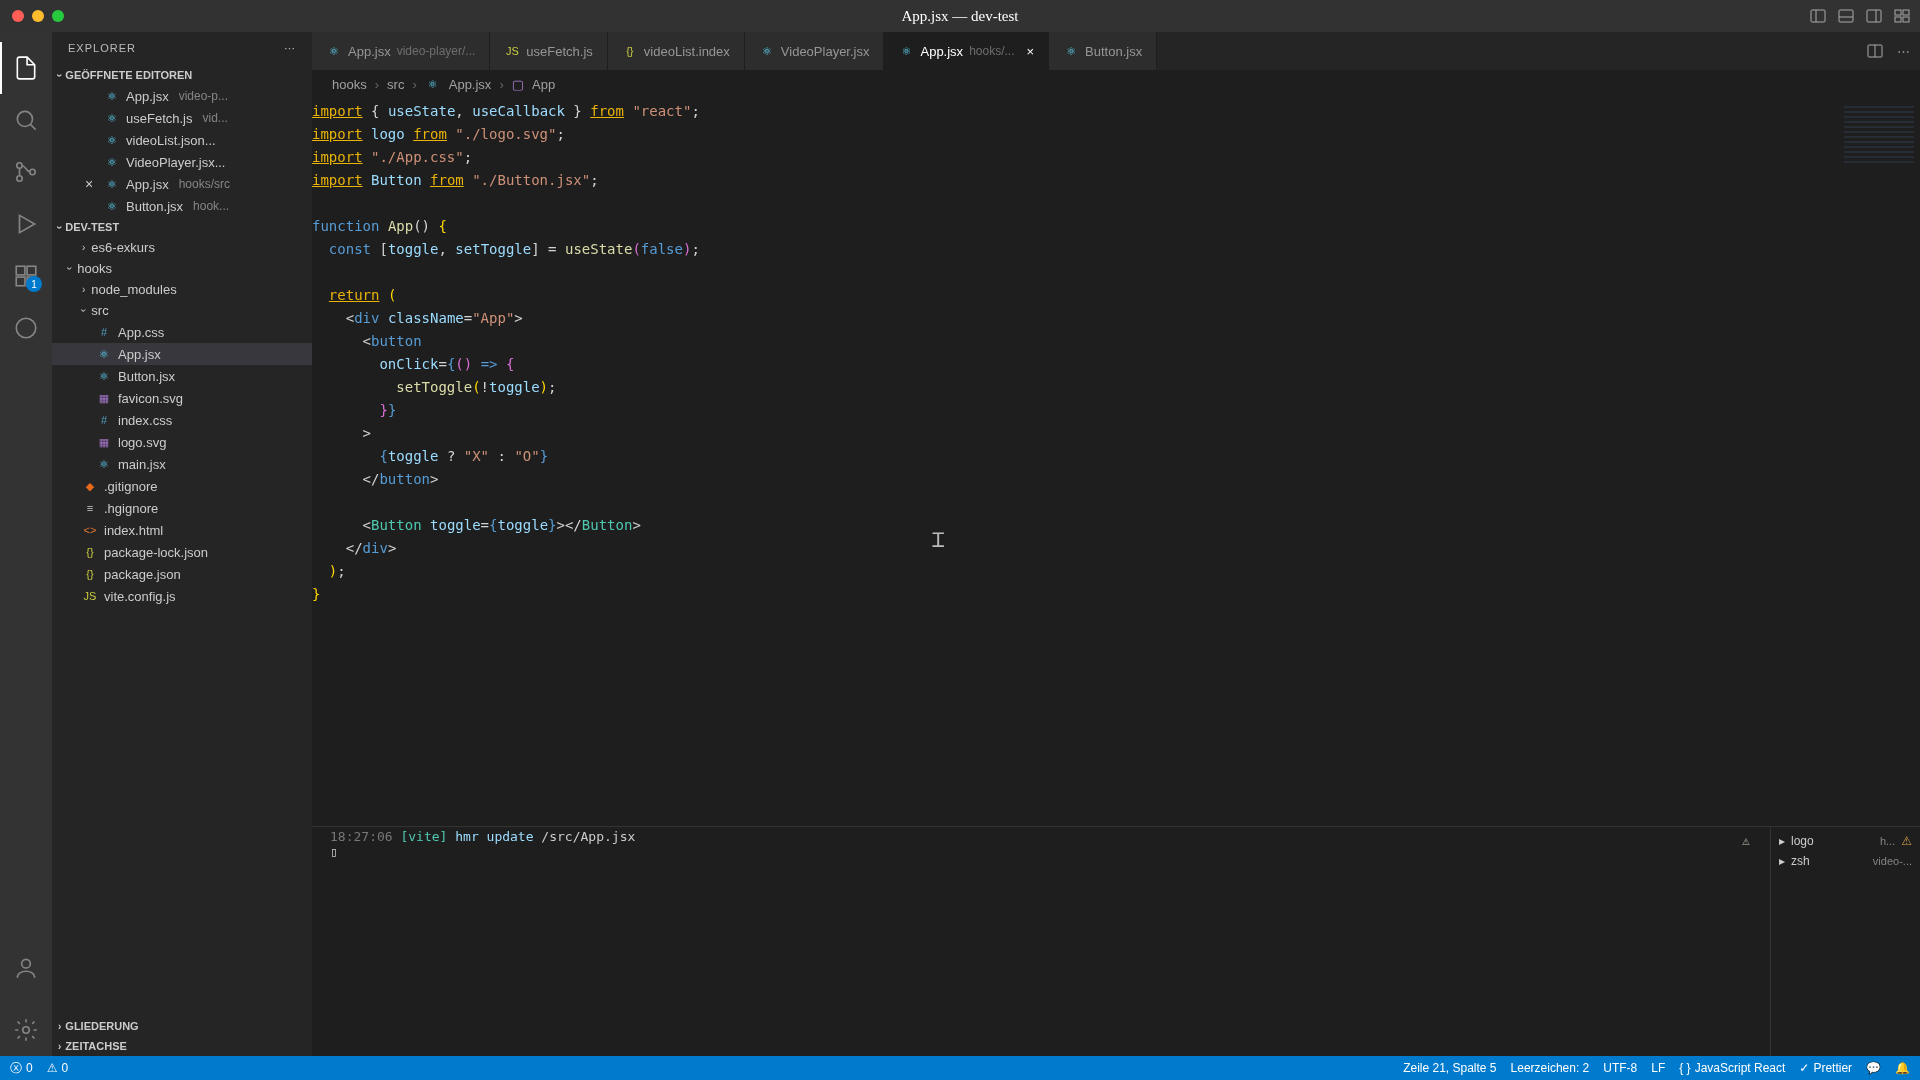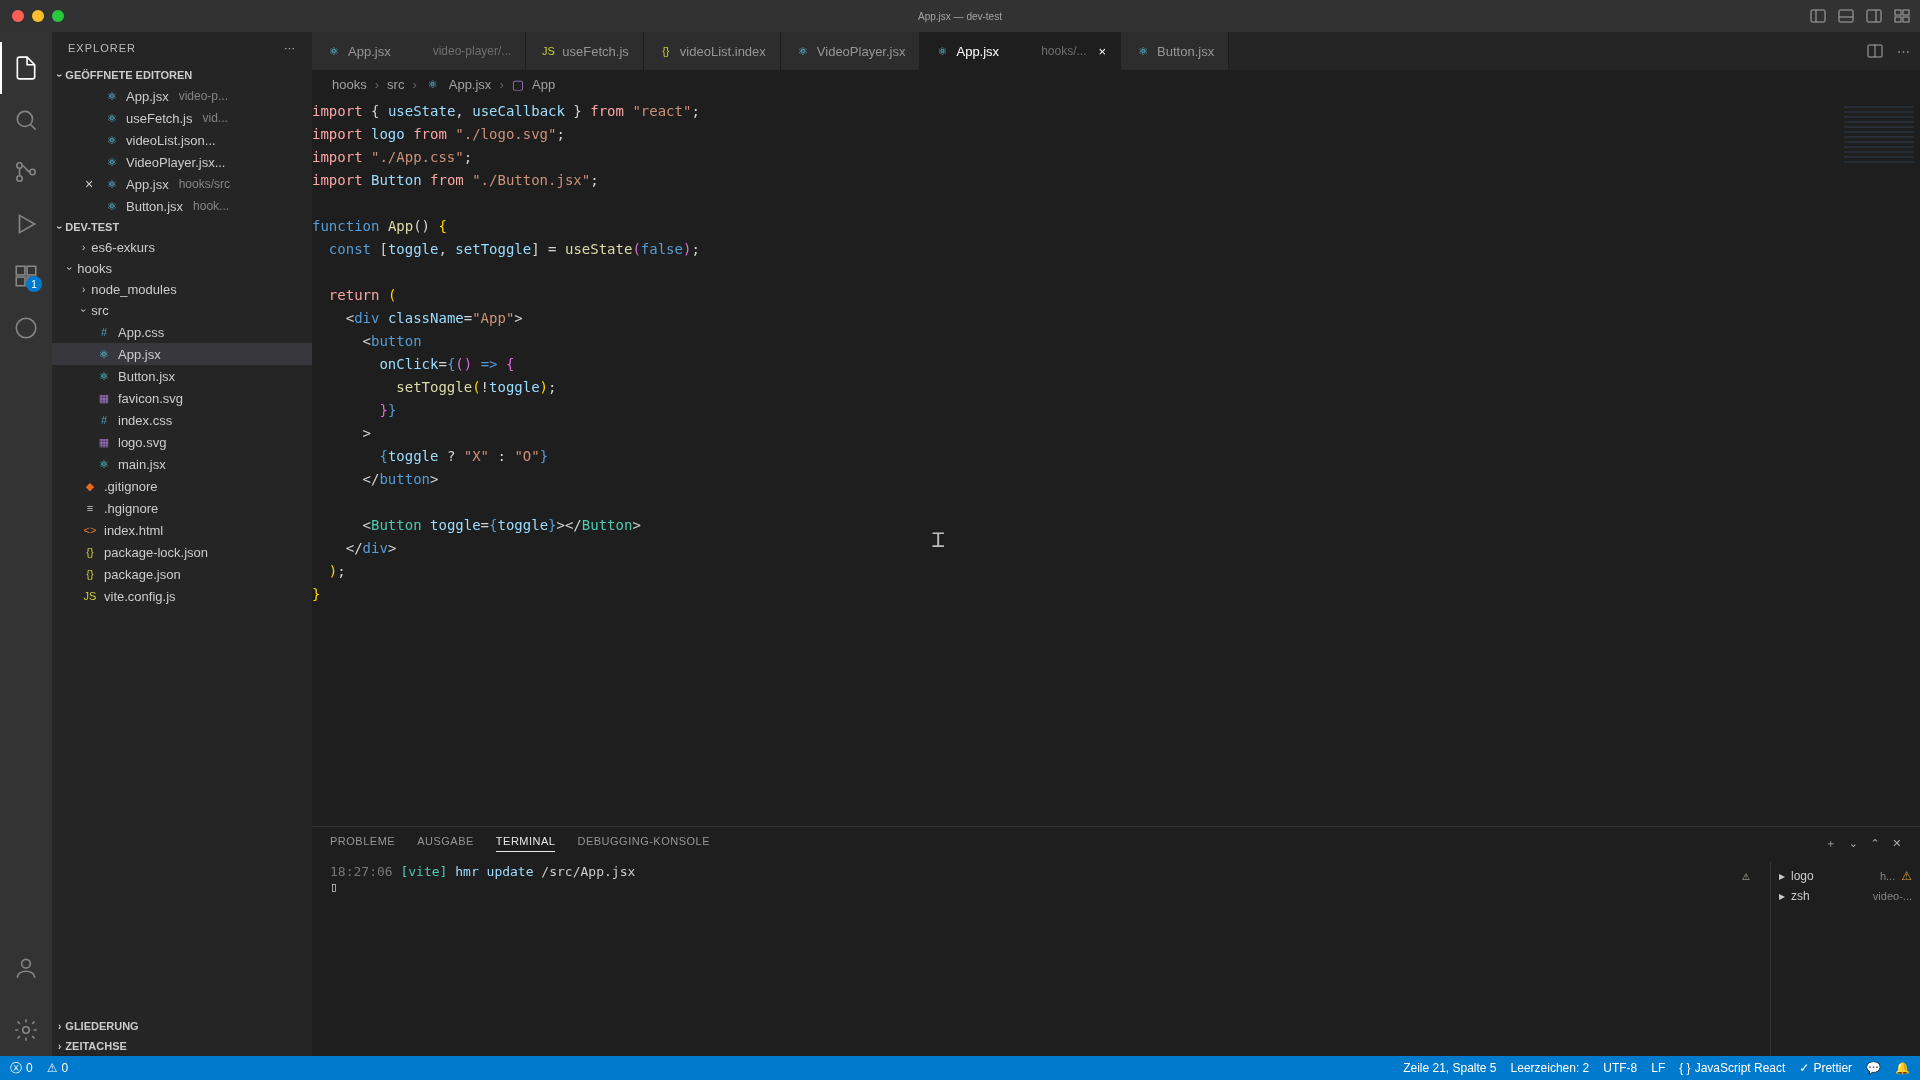--- a/index.html
+++ b/index.html
@@ -17,21 +17,21 @@
   background: #323233;
   display: flex;
   align-items: center;
   position: relative;
 }
 .traffic-lights { display: flex; gap: 8px; padding-left: 12px; }
 .traffic-light { width: 12px; height: 12px; border-radius: 50%; }
 .tl-red { background: #ff5f56; }
 .tl-yellow { background: #ffbd2e; }
 .tl-green { background: #27c93f; }
-.titlebar-title { position: absolute; left: 50%; transform: translateX(-50%); color: #a3a3a3; font-size: 10px; }
+.titlebar-title { position: absolute; left: 50%; transform: translateX(-50%); color: #ffffff; font-size: 15px; font-family: Liberation Serif, serif; }
 .titlebar-right { position: absolute; right: 10px; display: flex; gap: 12px; }
 
 .main-layout { display: flex; height: calc(100% - 32px - 24px); }
 
 .activity-bar {
   width: 52px;
   background: #333333;
   display: flex;
   flex-direction: column;
   align-items: center;
@@ -137,21 +137,21 @@
   padding: 0 14px;
   gap: 6px;
   color: #969696;
   background: #2d2d2d;
   border-right: 1px solid #1e1e1e;
   font-size: 13px;
   cursor: pointer;
   white-space: nowrap;
 }
 .tab.active { background: #1e1e1e; color: #fff; }
-.tab .meta { color: #6e6e6e; font-size: 12px; margin-left: 36px; }
+.tab .meta { color: #6e6e6e; font-size: 12px; }
 .tab .close { margin-left: 6px; }
 .tabs-right { margin-left: auto; display: flex; align-items: center; padding-right: 10px; gap: 14px; color: #aaa; }
 
 .breadcrumb {
   padding: 6px 20px;
   font-size: 13px;
   color: #a0a0a0;
   display: flex;
   gap: 8px;
   align-items: center;
@@ -171,21 +171,21 @@
   user-select: none;
 }
 .code {
   flex: 1;
   font-family: Menlo, Monaco, monospace;
   font-size: 14px;
   line-height: 23px;
   white-space: pre;
   padding-top: 2px;
 }
-.tok-kw { color: #fca5a5; }
+.tok-kw { color: #eab308; text-decoration: underline; }
 .tok-fn { color: #dcdcaa; }
 .tok-str { color: #ce9178; }
 .tok-var { color: #9cdcfe; }
 .tok-comp { color: #4ec9b0; }
 .tok-tag { color: #569cd6; }
 .tok-attr { color: #9cdcfe; }
 .tok-const { color: #569cd6; }
 .tok-punc { color: #d4d4d4; }
 .tok-brace { color: #ffd700; }
 .tok-paren2 { color: #da70d6; }
@@ -581,32 +581,20 @@
   <span class="tok-brace">)</span><span class="tok-punc">;</span>
 <span class="tok-brace">}</span>
 </div>
       <div class="minimap">
           <div class="minimap-block"></div>
         </div>
       <div class="cursor-overlay" style="left:620px; top:430px;">Ꮖ</div>
     </div>
 
     <div class="panel">
-      <div class="panel-tabs">
-        <div class="panel-tab">PROBLEME</div>
-        <div class="panel-tab">AUSGABE</div>
-        <div class="panel-tab active">TERMINAL</div>
-        <div class="panel-tab">DEBUGGING-KONSOLE</div>
-        <div class="panel-right">
-          <span>＋</span>
-          <span>⌄</span>
-          <span>⌃</span>
-          <span>✕</span>
-        </div>
-      </div>
       <div class="terminal-body">
         <div class="terminal-out">
           <span class="term-time">18:27:06</span>
           <span class="term-vite">[vite]</span>
           <span class="term-hmr">hmr update</span>
           <span>/src/App.jsx</span>
           <div>▯</div>
           <span class="term-warn-icon">⚠</span>
         </div>
         <div class="terminal-list" id="term-list">

